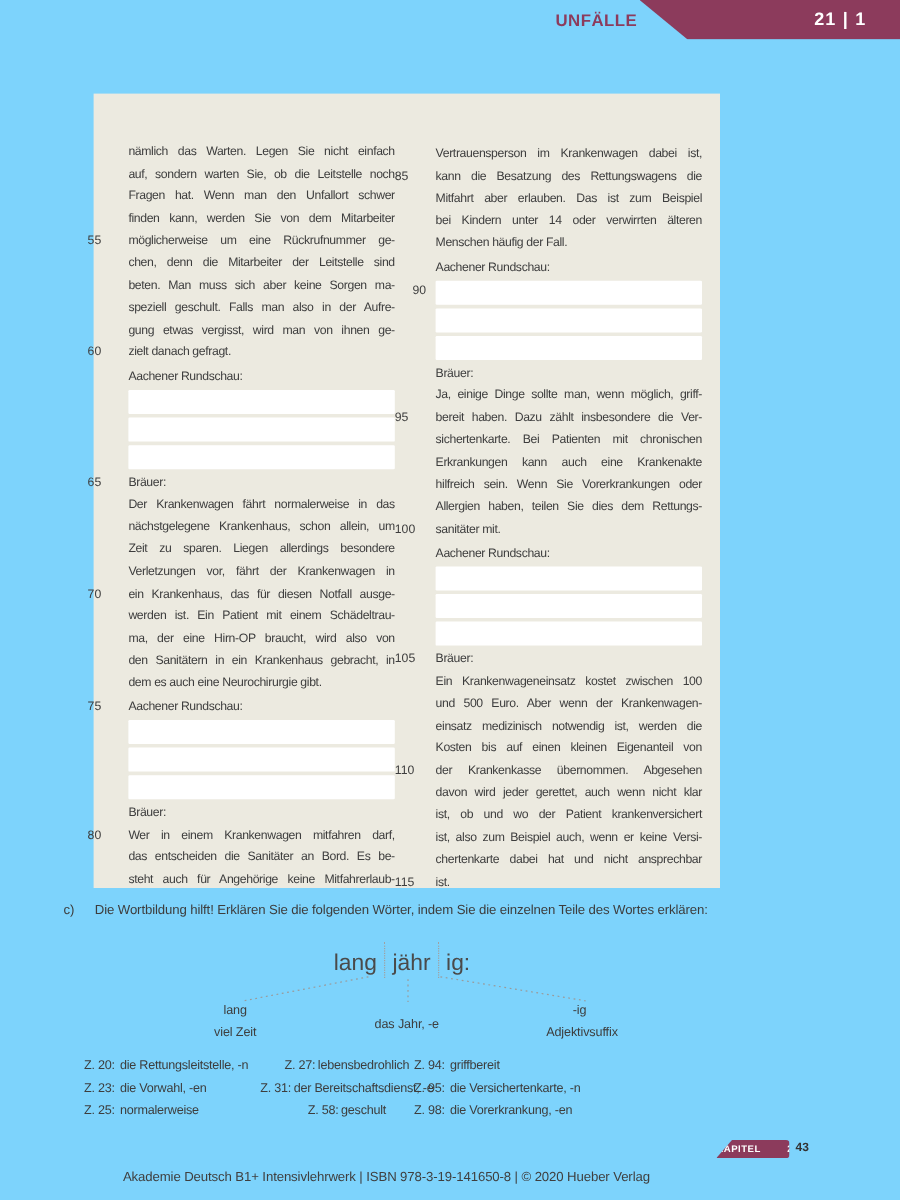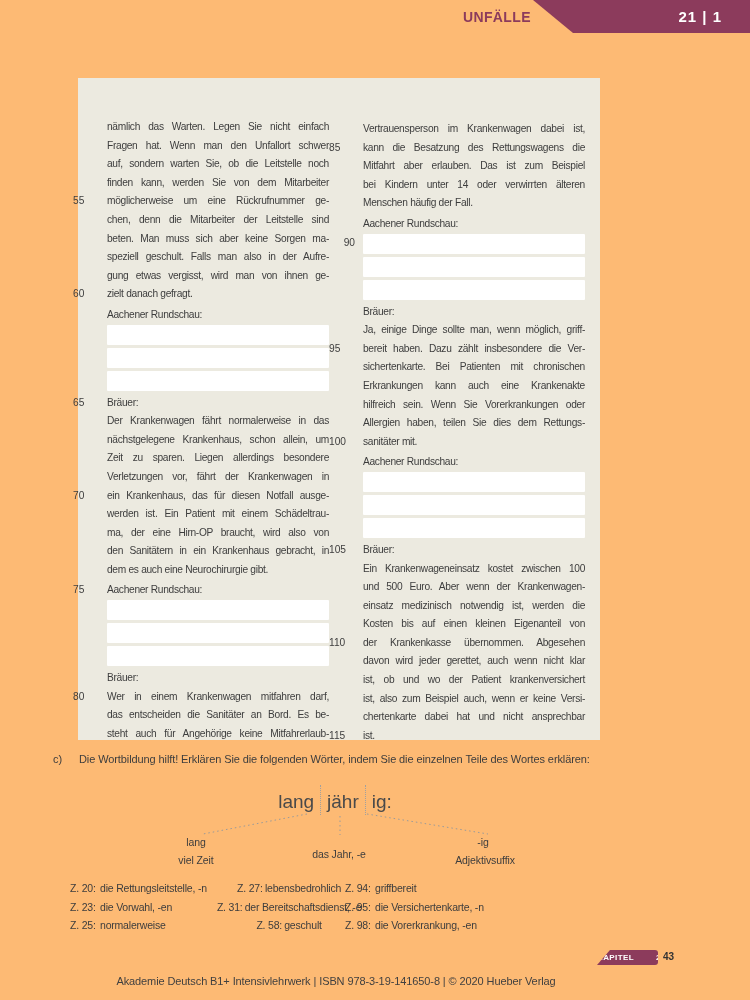--- a/index.html
+++ b/index.html
@@ -1,16 +1,16 @@
 <!DOCTYPE html>
 <html><head>
 <meta charset="utf-8">
 <style>
   html,body{margin:0;padding:0;background:#fff;}
-  .page{position:relative;width:750px;height:1000px;background:#fdba74;overflow:hidden;
+  .page{position:relative;width:750px;height:1000px;background:#7dd3fc;overflow:hidden;
         font-family:"Liberation Sans","DejaVu Sans",sans-serif;color:#3d3d3d;}
 
   
   .hdr-title{position:absolute;top:9px;left:380px;width:151px;text-align:right;
              font-size:14px;font-weight:bold;letter-spacing:.4px;color:#8c3b5c;}
   .hdr-badge{position:absolute;top:0;left:533px;width:217px;height:33px;background:#8c3b5c;
              clip-path:polygon(0 0,100% 0,100% 100%,40px 100%);
              color:#fff;font-size:15px;font-weight:bold;line-height:33px;text-align:right;
              padding-right:28px;box-sizing:border-box;letter-spacing:1px;}
 
@@ -44,36 +44,36 @@
   .z{display:inline-block;width:30px;}
 
   
   .kap-badge{position:absolute;left:597px;top:950px;width:61px;height:15px;background:#8c3b5c;
              clip-path:polygon(13px 0,100% 0,100% 100%,0 100%);border-radius:0 3px 3px 0;
              color:#fff;font-size:8px;font-weight:bold;line-height:15px;text-align:right;
              padding-right:7px;box-sizing:border-box;letter-spacing:.4px;}
   .kap-badge .num{margin-left:22px;}
   .pagenum{position:absolute;left:663px;top:951px;font-size:10px;font-weight:bold;color:#333;}
   .imprint{position:absolute;left:0;top:975px;width:644px;text-align:center;font-size:11px;
-           letter-spacing:-0.1px;color:#3f3f3f;padding-left:14px;}
+           letter-spacing:-0.1px;color:#3f3f3f;}
 </style>
 </head>
 <body>
 
 <div class="page">
 
   <div class="hdr-title">UNFÄLLE</div>
   <div class="hdr-badge">21 | 1</div>
 
   <div class="panel">
     <div class="col col-left">
         <div>
           <div class="line"><span>nämlich das Warten. Legen Sie nicht einfach</span></div>
+          <div class="line"><span>auf, sondern warten Sie, ob die Leitstelle noch</span></div>
           <div class="line"><span>Fragen hat. Wenn man den Unfallort schwer</span></div>
-          <div class="line"><span>auf, sondern warten Sie, ob die Leitstelle noch</span></div>
           <div class="line"><span>finden kann, werden Sie von dem Mitarbeiter</span></div>
           <div class="line"><span class="lineno">55</span><span>möglicherweise um eine Rückrufnummer ge-</span></div>
           <div class="line"><span>chen, denn die Mitarbeiter der Leitstelle sind</span></div>
           <div class="line"><span>beten. Man muss sich aber keine Sorgen ma-</span></div>
           <div class="line"><span>speziell geschult. Falls man also in der Aufre-</span></div>
           <div class="line"><span>gung etwas vergisst, wird man von ihnen ge-</span></div>
           <div class="line noj"><span class="lineno">60</span><span>zielt danach gefragt.</span></div>
         </div>
         <div class="line noj label"><span>Aachener Rundschau:</span></div>
         <div class="bars">

